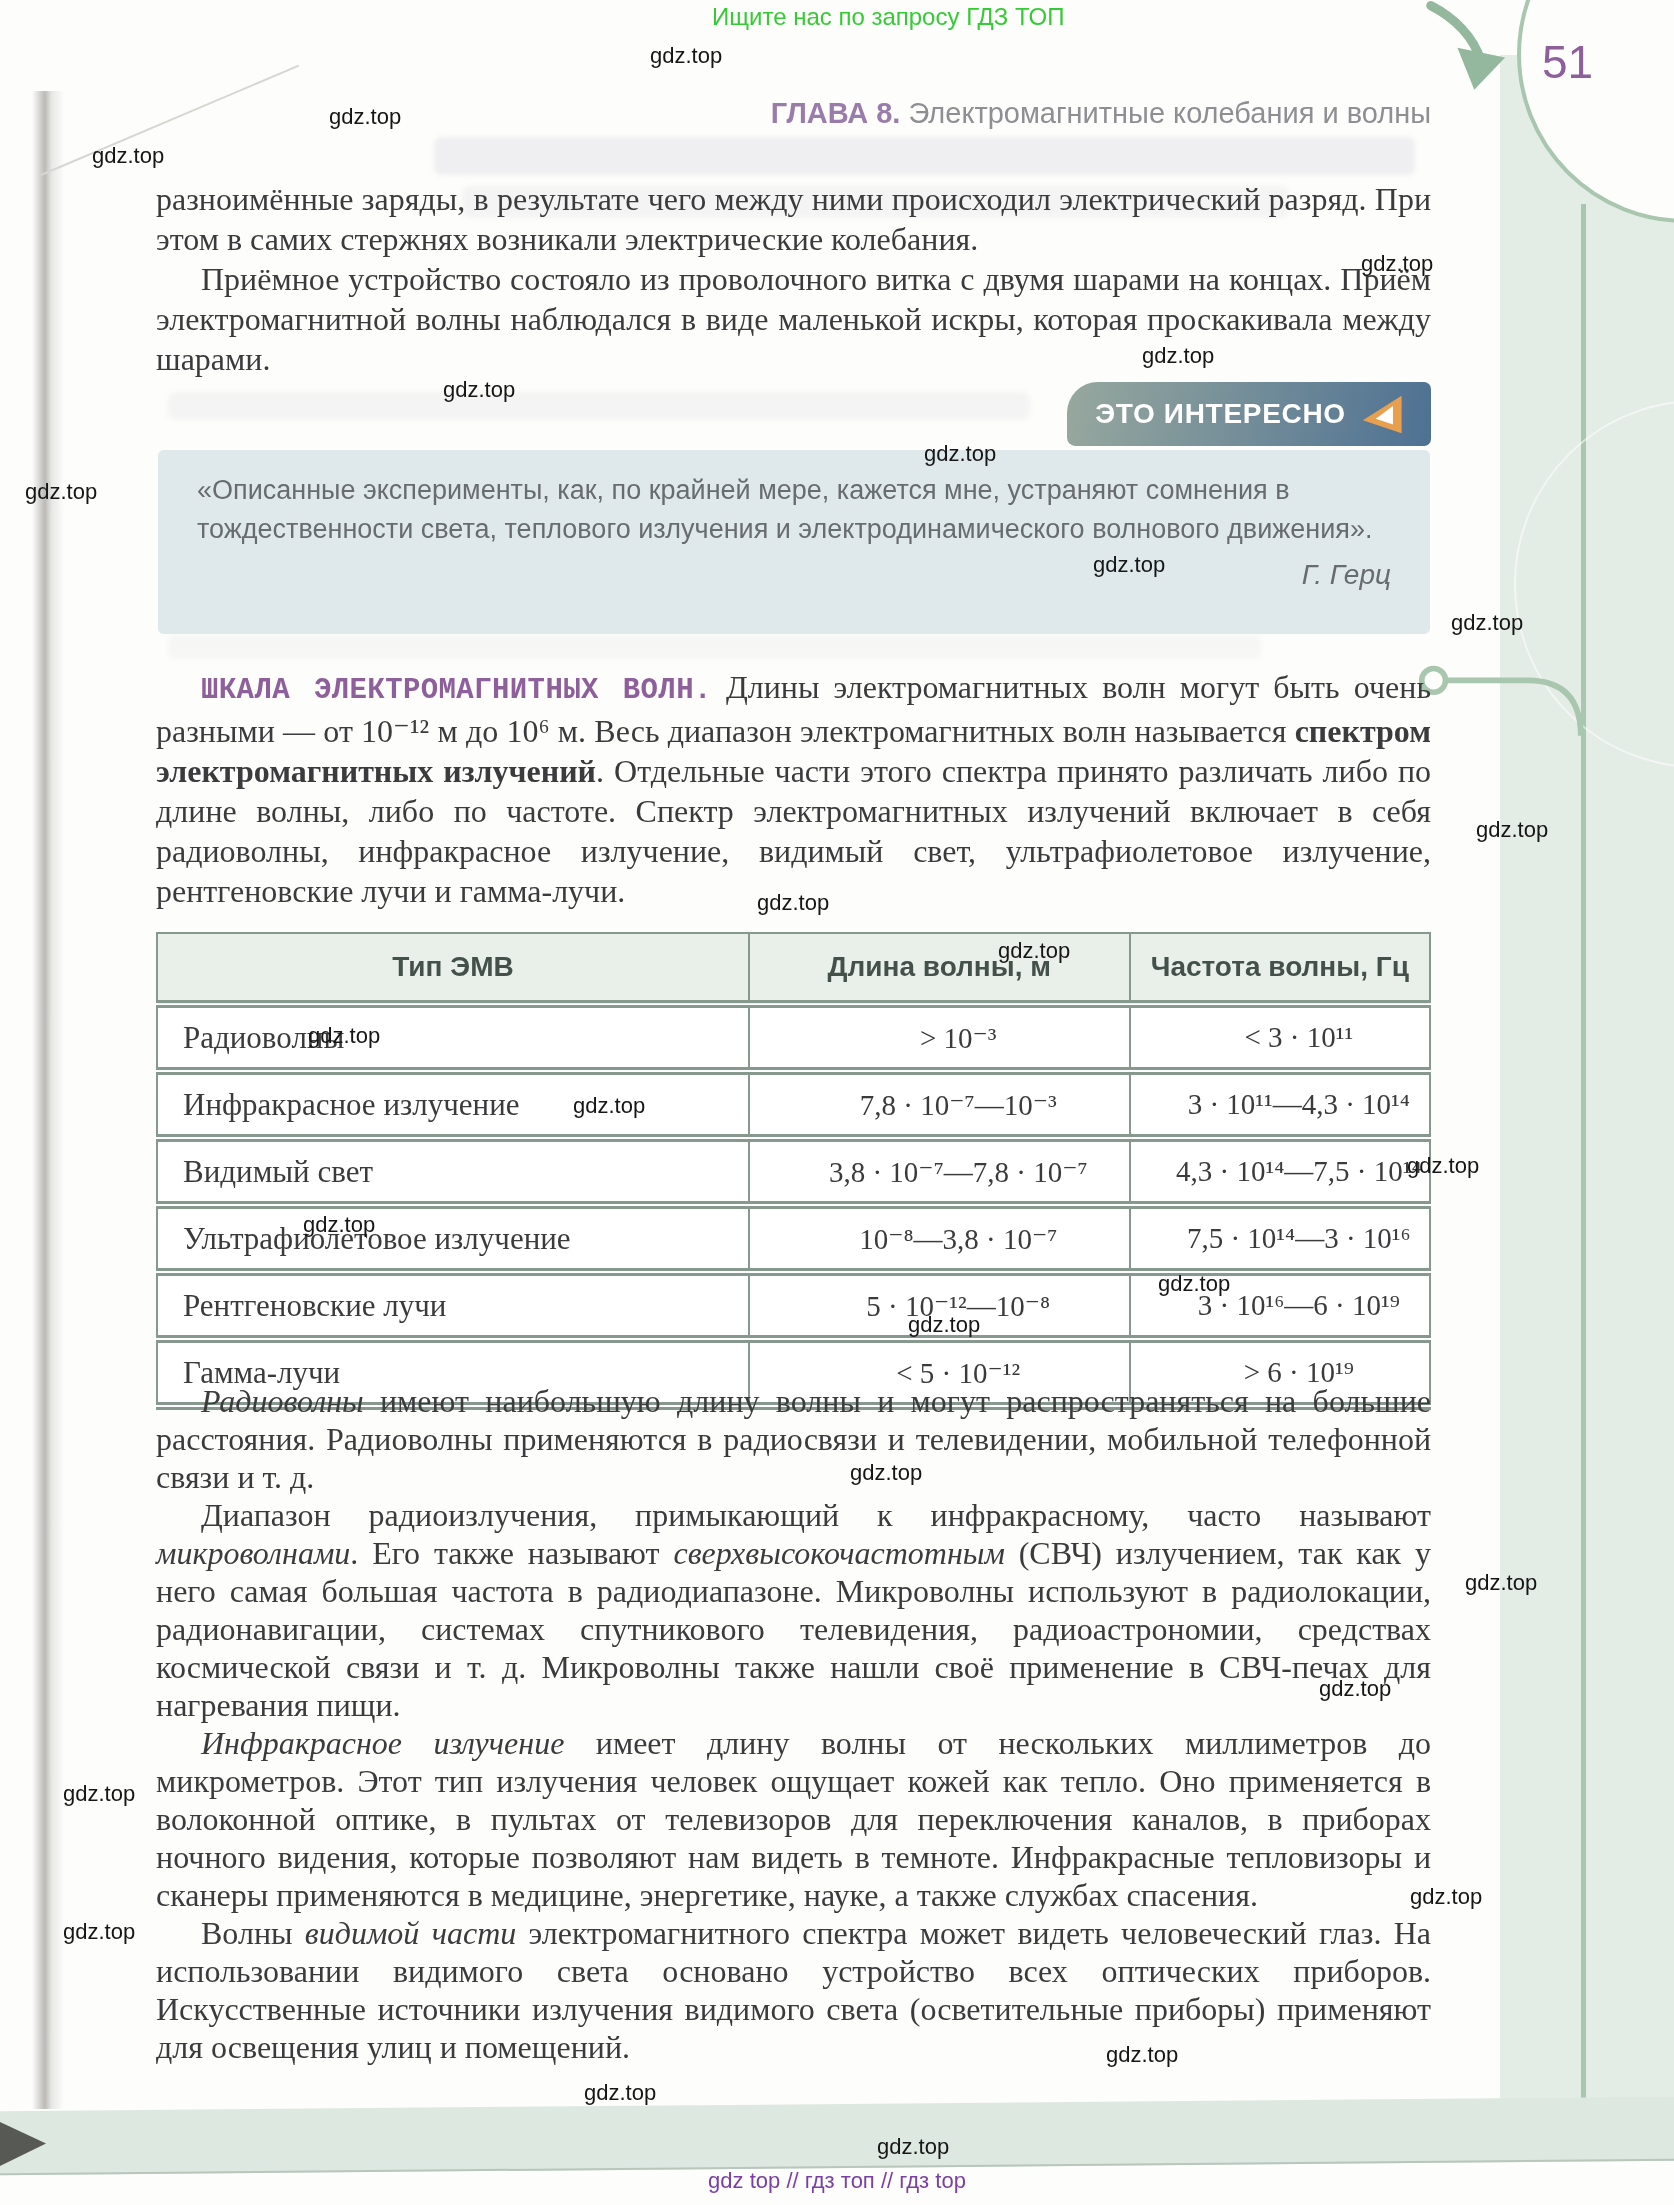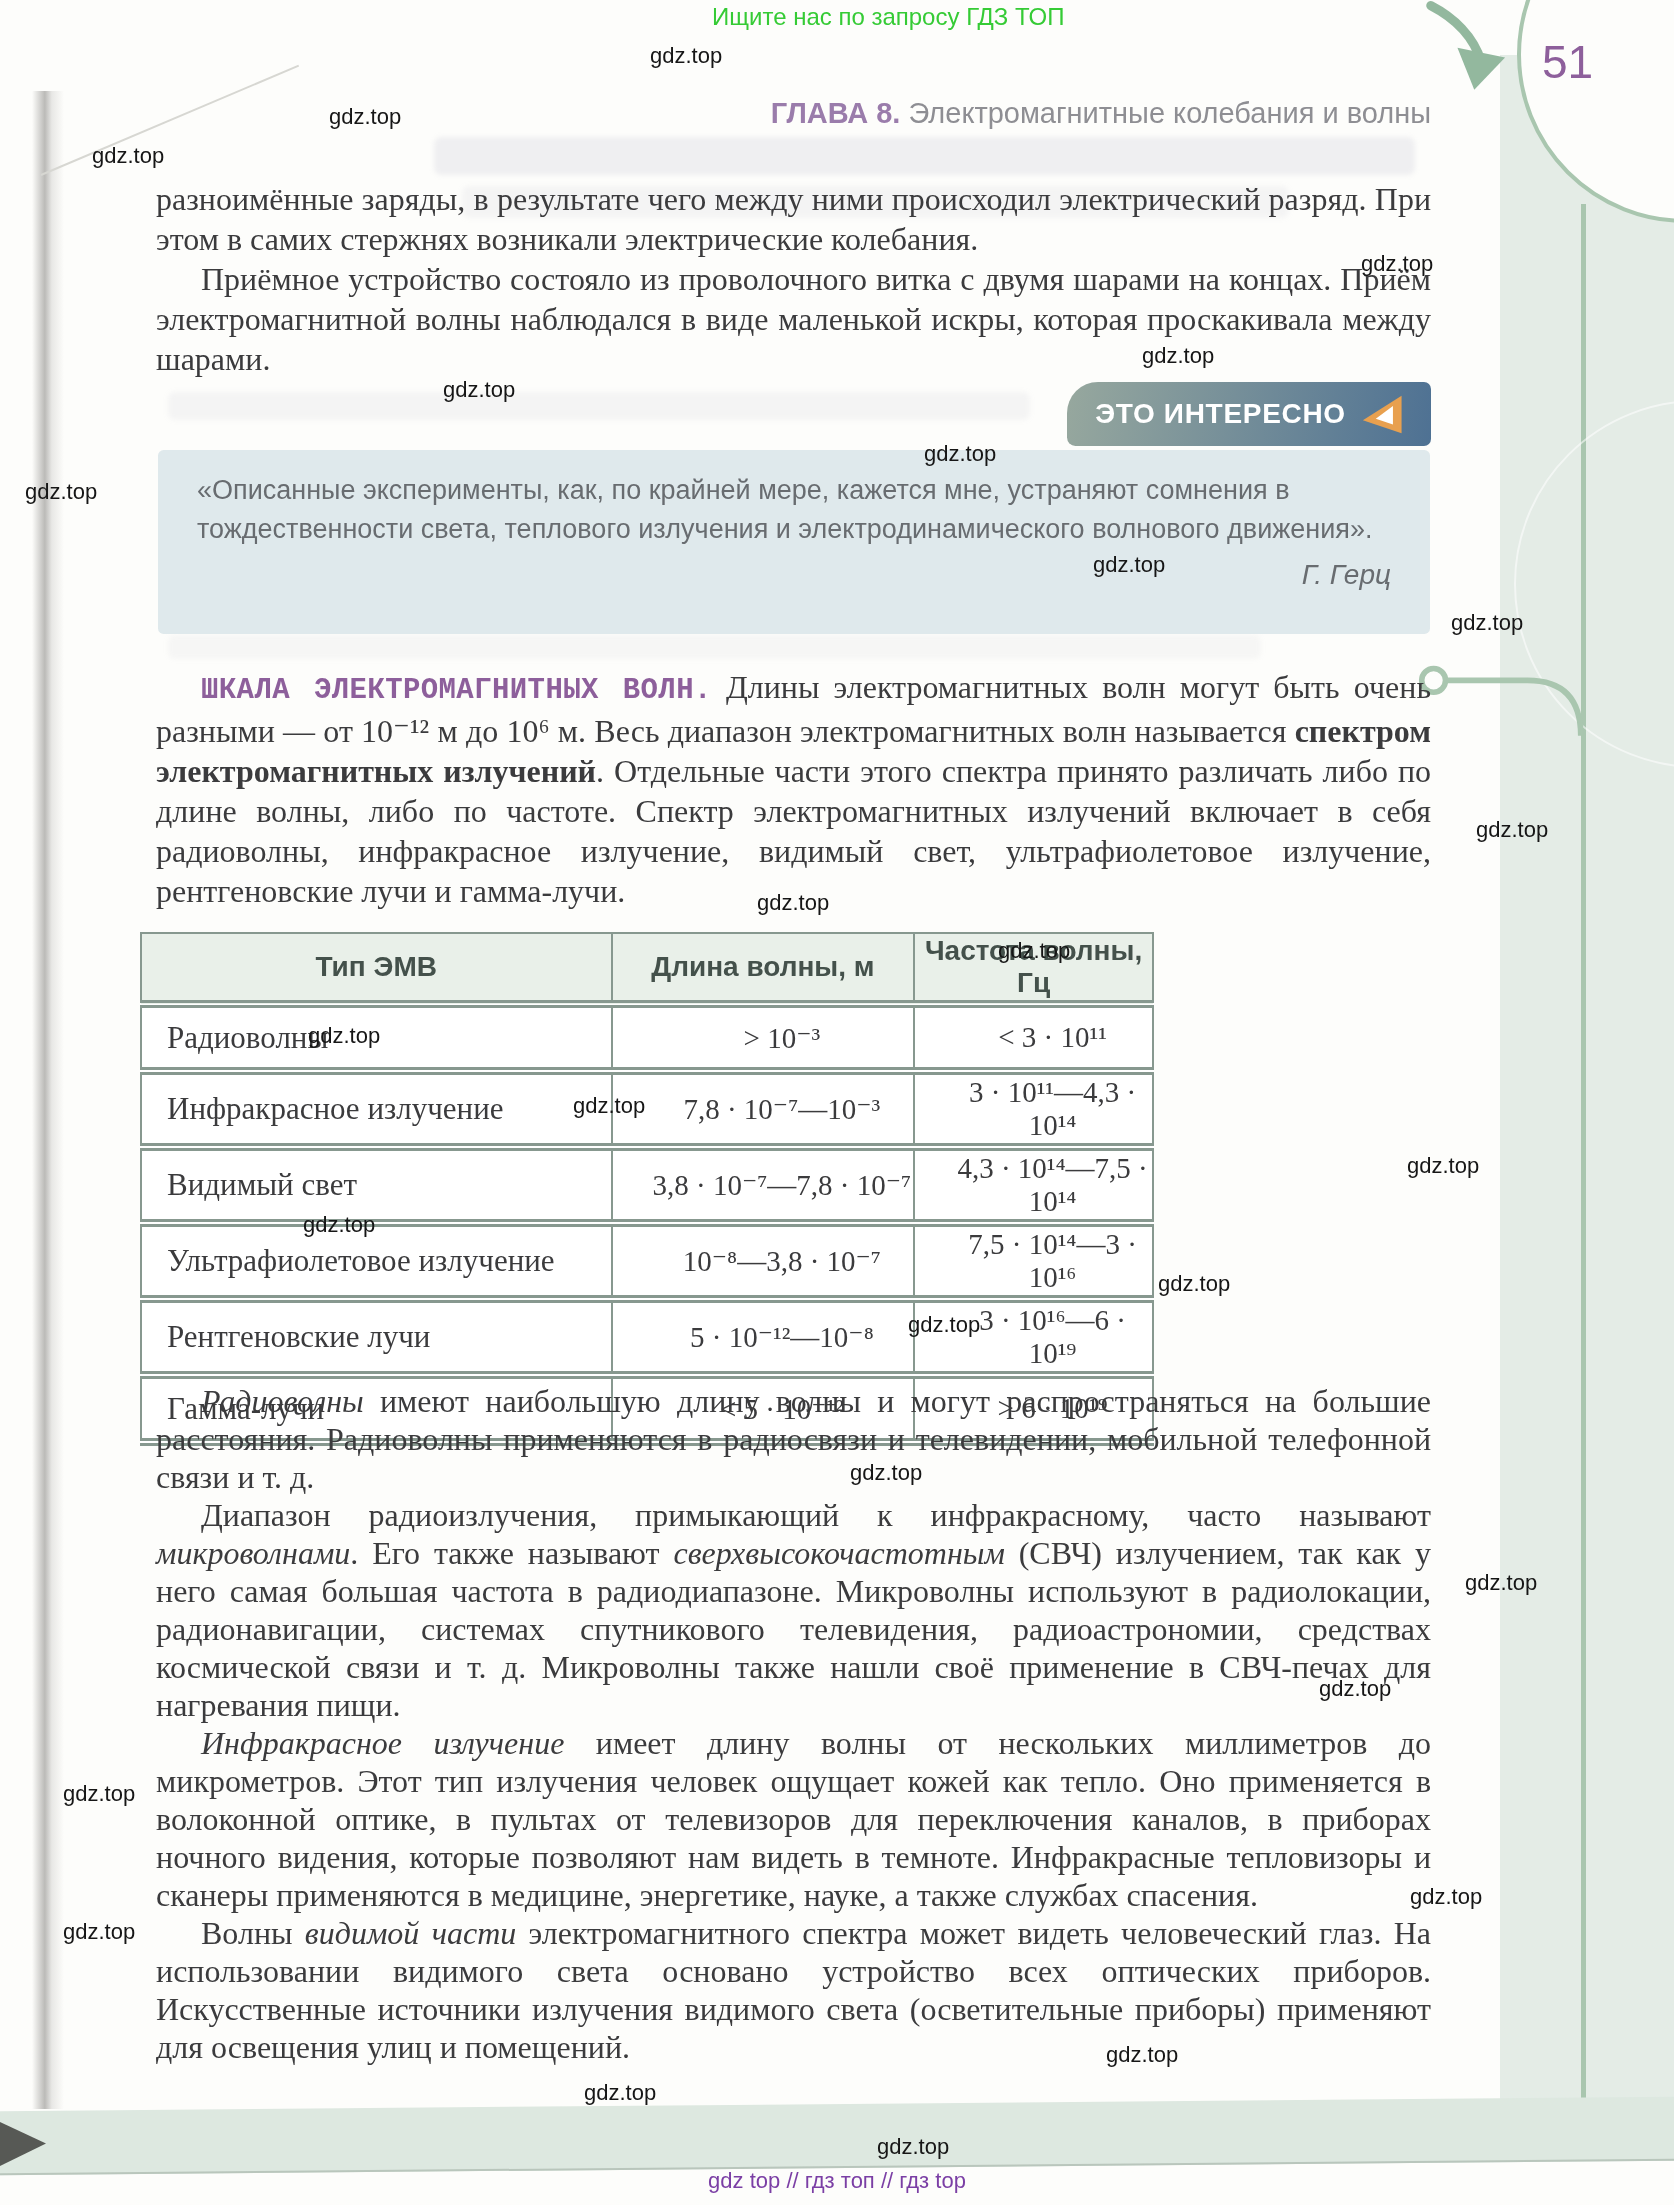--- a/index.html
+++ b/index.html
@@ -61,21 +61,21 @@
     display:flex;align-items:center;justify-content:center;gap:14px;
     font-family:"Liberation Sans",sans-serif;font-weight:bold;font-size:28px;color:#fff;letter-spacing:0.7px;}
   .tri{flex:0 0 auto;}
 
   .quote{position:absolute;left:158px;top:450px;width:1272px;height:184px;background:var(--quote-bg);
     border-radius:5.6px;box-sizing:border-box;padding:21px 39px 0;
     font-family:"Liberation Sans",sans-serif;color:var(--quote-ink);font-size:27px;line-height:39px;}
   .q-text{margin:0;}
   .q-author{margin:5.6px 0 0;text-align:right;font-style:italic;font-size:28px;}
 
-  table.emw{position:absolute;left:140px;top:932px;width:1014px;border-collapse:collapse;background:#fff;
+  table.emw{position:absolute;left:156px;top:932px;width:1275px;border-collapse:collapse;background:#fff;
     border:2.8px solid var(--table-border);border-bottom:8.4px double var(--table-border);font-size:29px;}
   .emw th{background:var(--table-head-bg);font-family:"Liberation Sans",sans-serif;color:var(--table-head-ink);
     font-size:28px;font-weight:bold;height:64px;border-bottom:8.4px double var(--table-border);}
   .emw th.col1{width:46.5%;} .emw th.col2{width:29.9%;margin-left:16px;} .emw th.col3{width:23.6%;}
   .emw td{height:57px;}
   .emw tbody tr:not(:first-child) td{border-top:8.4px double var(--table-border);}
   .emw td:not(:first-child), .emw th:not(:first-child){border-left:2.8px solid var(--table-border);}
   .emw td.c-name{padding-left:25px;text-align:left;font-size:31px;}
   .emw td.c-val{text-align:center;padding-left:39px;}
 

